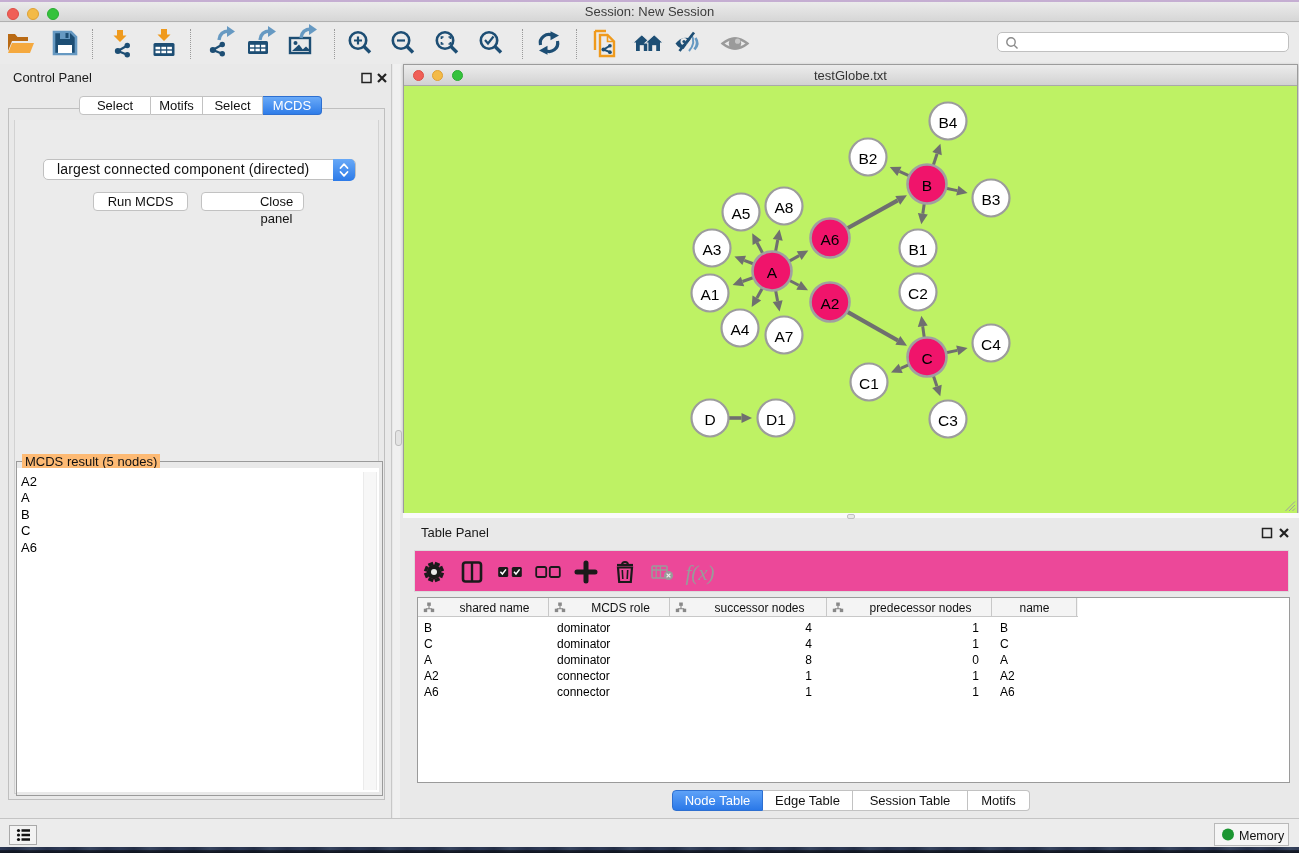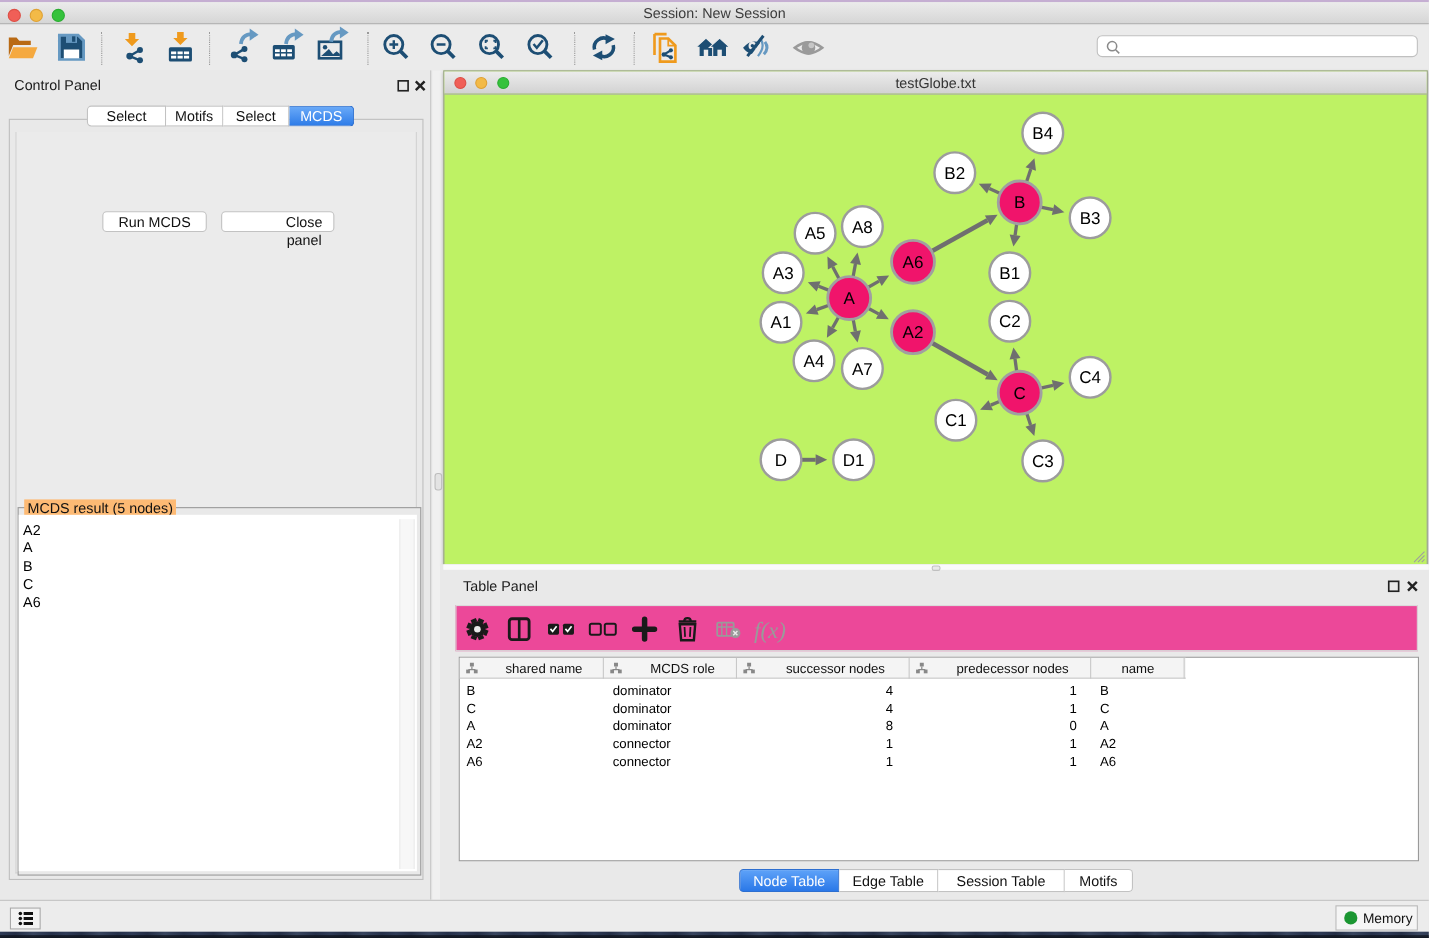--- a/index.html
+++ b/index.html
@@ -239,20 +239,29 @@
     <path d="M17 3 L25 11 M25 3 L17 11" stroke="#222" stroke-width="2.2"></path>
   </svg>
   <div class="tabset" style="left:79px; top:32px;">
     <div class="tab" style="width:72px;">Select</div>
       <div class="tab" style="width:52px;">Motifs</div>
       <div class="tab" style="width:60px;">Select</div>
       <div class="tab sel" style="width:59px;">MCDS</div>
   </div>
   <div class="abs" id="cpbox"></div>
   <div class="abs" id="cpbox2"></div>
+  <div class="abs" id="dropdown">
+    <div class="txt">largest connected component (directed)</div>
+    <div class="btn">
+      <svg width="22" height="22" viewBox="0 0 22 22">
+        <path d="M7.5 9 L11 5.2 L14.5 9" fill="none" stroke="#fff" stroke-width="1.8" stroke-linecap="round" stroke-linejoin="round"></path>
+        <path d="M7.5 13 L11 16.8 L14.5 13" fill="none" stroke="#fff" stroke-width="1.8" stroke-linecap="round" stroke-linejoin="round"></path>
+      </svg>
+    </div>
+  </div>
   <div class="pbtn" style="left:93px; top:128px; width:95px;">Run MCDS</div>
   <div class="pbtn" style="left:201px; top:128px; width:103px;padding-left:48px;">Close panel</div>
   <div class="abs" id="fieldset"></div>
   <div class="abs" id="legend">MCDS result (5 nodes)</div>
   <div class="abs" id="listbox">
     <div class="sb"></div>
     <div class="item" style="top:6px;">A2</div>
     <div class="item" style="top:22px;">A</div>
     <div class="item" style="top:39px;">B</div>
     <div class="item" style="top:55px;">C</div>

